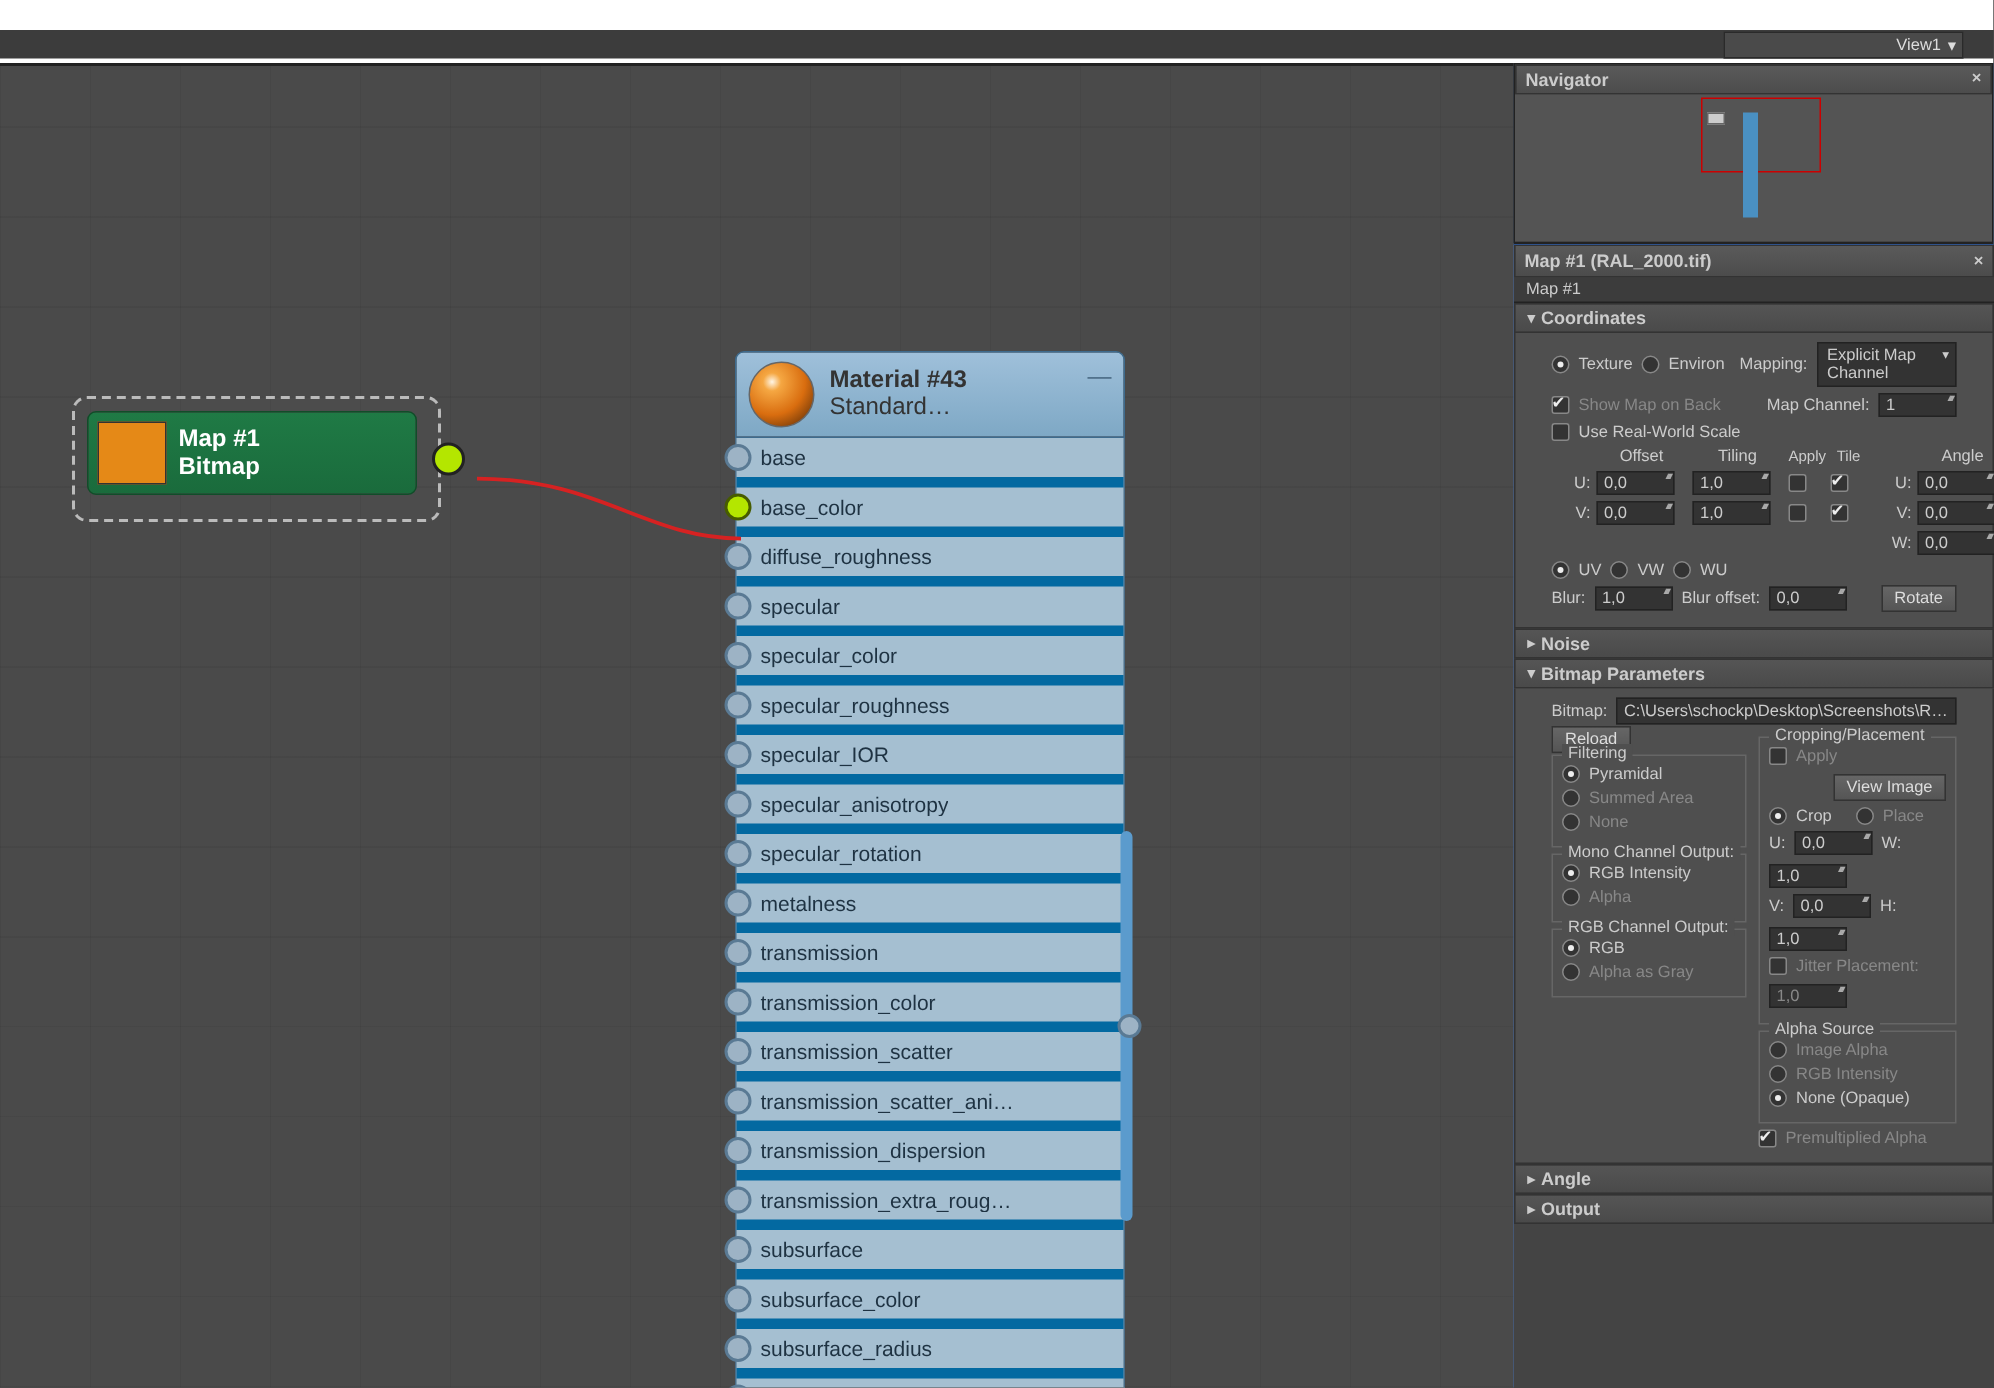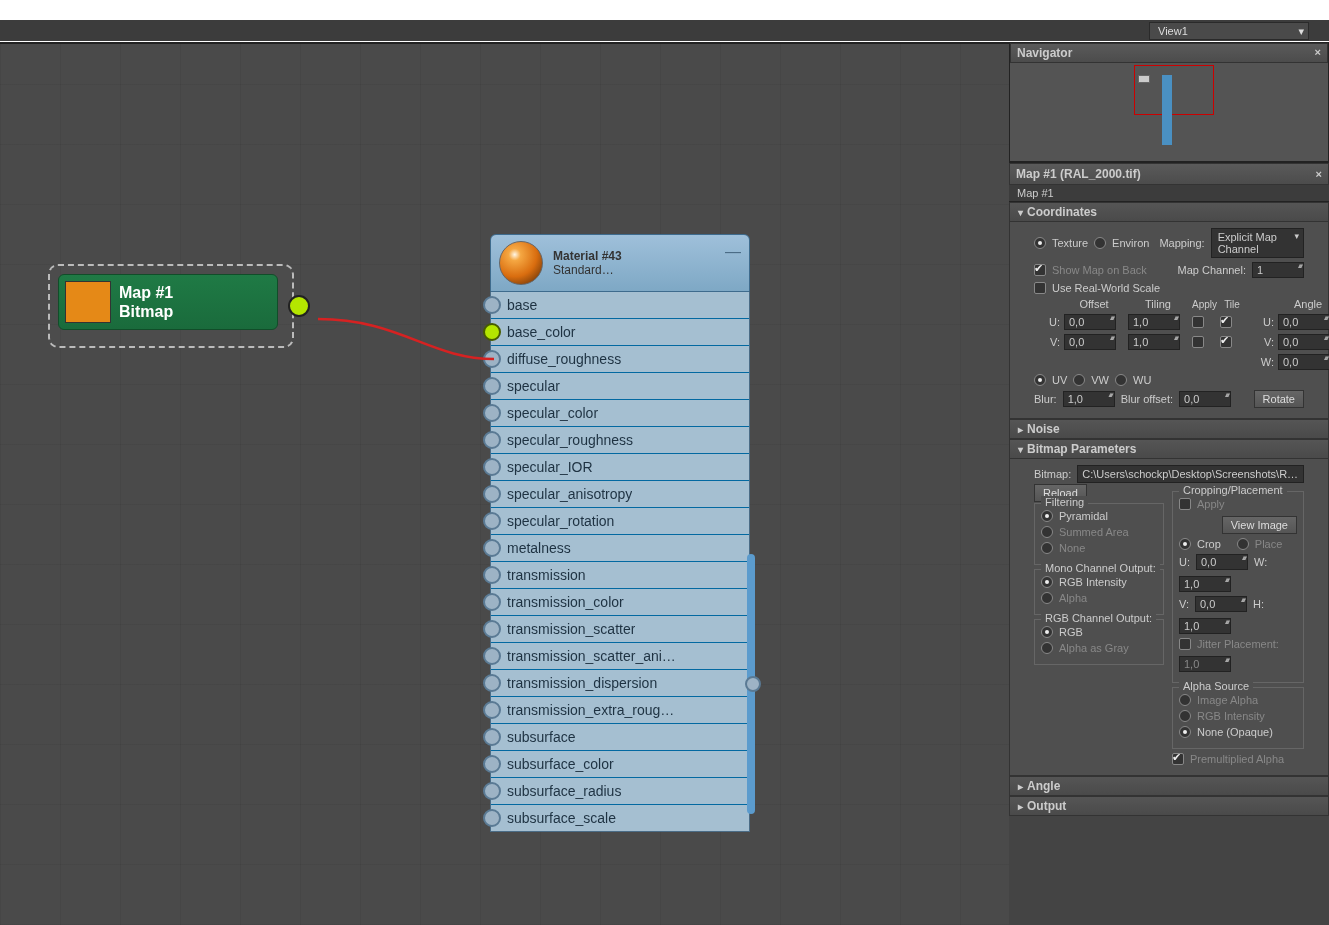--- a/index.html
+++ b/index.html
@@ -1,20 +1,20 @@
 <!DOCTYPE html>
 <html><head>
 <meta charset="utf-8">
 <style>
 * { box-sizing: border-box; margin: 0; padding: 0; font-family: "Segoe UI", Tahoma, sans-serif; }
 body { background: #4a4a4a; width: 1329px; height: 925px; overflow: hidden; position: relative; color: #ccc; font-size: 12px; }
 
 .white-top { background: #fff; height: 20px; width: 100%; }
 
-.view-bar { background: #3c3c3c; height: 22px; display: flex; justify-content: flex-end; align-items: center; padding-right: 20px; border-bottom: 1px solid #ffffff; }
+.view-bar { background: #3c3c3c; height: 22px; display: flex; justify-content: flex-end; align-items: center; padding-right: 20px; border-bottom: 3px solid #ffffff; text-align: right; }
 .view-dd { background: #4a4a4a; color: #ddd; border: 1px solid #2a2a2a; padding: 2px 14px 2px 8px; font-size: 11px; cursor: pointer; position: relative; min-width: 160px; }
 .view-dd::after { content: "▾"; position: absolute; right: 4px; }
 
 .main { display: flex; height: calc(100% - 42px); }
 .canvas { flex: 1; background: #4a4a4a; position: relative; background-image: repeating-linear-gradient(0deg, rgba(0,0,0,0.05) 0, rgba(0,0,0,0.05) 1px, transparent 1px, transparent 60px), repeating-linear-gradient(90deg, rgba(0,0,0,0.05) 0, rgba(0,0,0,0.05) 1px, transparent 1px, transparent 60px); border-top:2px solid #222; }
 .right { width: 320px; background: #3b82f6; display: flex; flex-direction: column; }
 
 .nav-panel { height: 120px; border: 1px solid #222; background: #444; position: relative; }
 .nav-title { background: linear-gradient(#5a5a5a,#4c4c4c); border:1px solid #333; padding: 2px 6px; font-weight: bold; font-size:12px; display:flex; justify-content:space-between; }
 .nav-body { position: relative; height: calc(100% - 20px); background:#545454; }
@@ -51,24 +51,24 @@
 .node-bitmap { position:absolute; left:48px; top:220px; }
 .dashed-wrap { border:2px dashed #bbb; border-radius:10px; padding:8px 14px 16px 8px; background:rgba(100,100,100,0.1); position:relative; }
 .bm-inner { background: linear-gradient(#1f7a45,#1a6b3c); border:1px solid #114d29; border-radius:6px; padding:6px 28px 6px 6px; display:flex; align-items:center; gap:8px; min-width:220px; }
 .bm-swatch { width:46px; height:42px; background:#e58917; border:1px solid #333; }
 .bm-text b { display:block; color:#fff; font-size:16px; line-height:1.2; }
 .out-port { position:absolute; right:-18px; top:50%; transform:translateY(-50%); width:22px; height:22px; background:#b4e600; border:2px solid #222; border-radius:50%; }
 
 .node-mat { position:absolute; left:490px; top:190px; width:260px; }
 .mat-header { background: linear-gradient(#9fc0da,#7ea8c5); border:1px solid #3e6b8d; border-radius:6px 6px 0 0; padding:6px 8px; display:flex; align-items:center; gap:10px; position:relative; }
 .mat-header-text { color:#333; }
-.mat-header-text b, .mat-header-text span { display:block; font-size:12px; }
+.mat-header-text b, .mat-header-text span { display:block; font-size:16px; }
 .sphere { width:44px; height:44px; border-radius:50%; background: radial-gradient(circle at 35% 30%, #fff6e6 0%, #f5a742 15%, #d96d0f 55%, #5a2d08 95%); border:1px solid #666; }
 .mat-slots { background:#a5bfd1; border:1px solid #4b6c86; border-top:none; }
-.slot { display:flex; align-items:center; border-bottom:1px solid #0369a1; padding:4px 8px 4px 2px; position:relative; cursor:pointer; }
+.slot { display:flex; align-items:center; border-bottom:7px solid #0369a1; padding:4px 8px 4px 2px; position:relative; cursor:pointer; }
 .slot:last-child { border-bottom:none; }
 .port { width:18px; height:18px; border-radius:50%; background:#9db3c5; border:2px solid #5a7a94; margin-right:6px; margin-left:-10px; flex-shrink:0; }
 .port.connected { background:#b4e600; border-color:#475c00; }
 .slot-label { color:#1e3242; font-size:14px; white-space:nowrap; overflow:hidden; text-overflow:ellipsis; }
 .right-rail { position:absolute; right:-5px; top:320px; width:8px; height:260px; background:#5b9bcd; border-radius:4px; }
 .right-rail .dot { position:absolute; top:50%; right:-6px; width:16px; height:16px; background:#9db3c5; border:2px solid #5a7a94; border-radius:50%; transform:translateY(-50%); }
 
 
 .conn { position:absolute; left:0; top:0; pointer-events:none; }
 .collapse-icon { position:absolute; right:8px; top:8px; font-size:16px; color:#4a6a84; }

